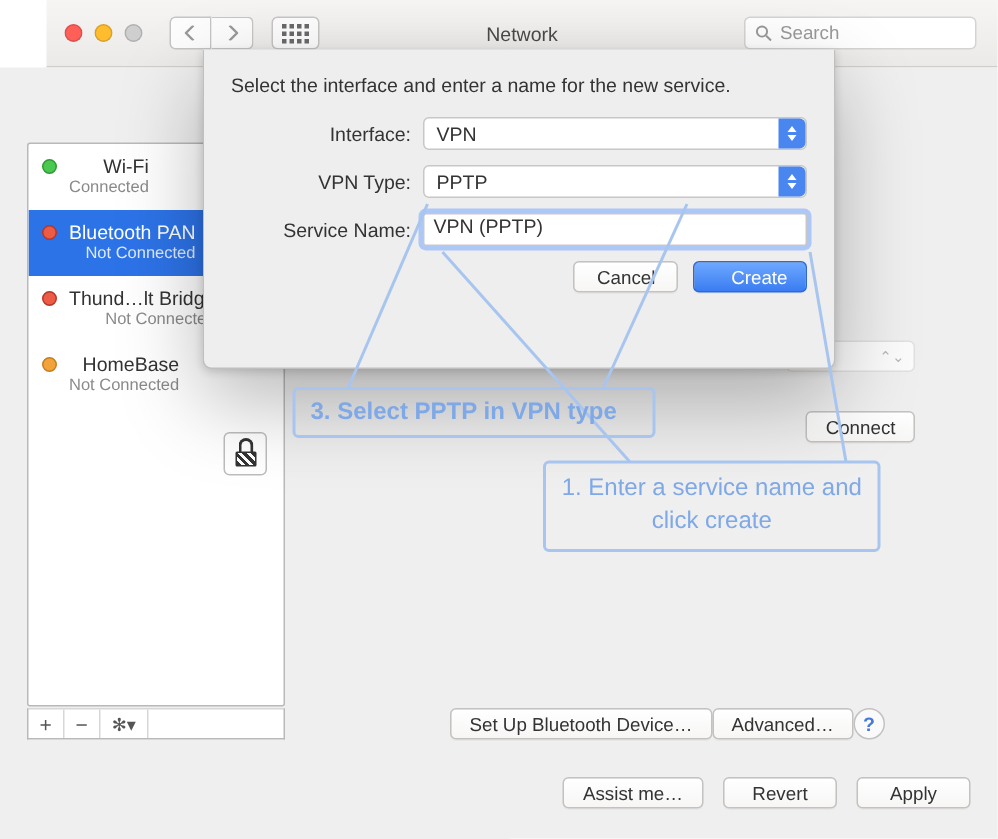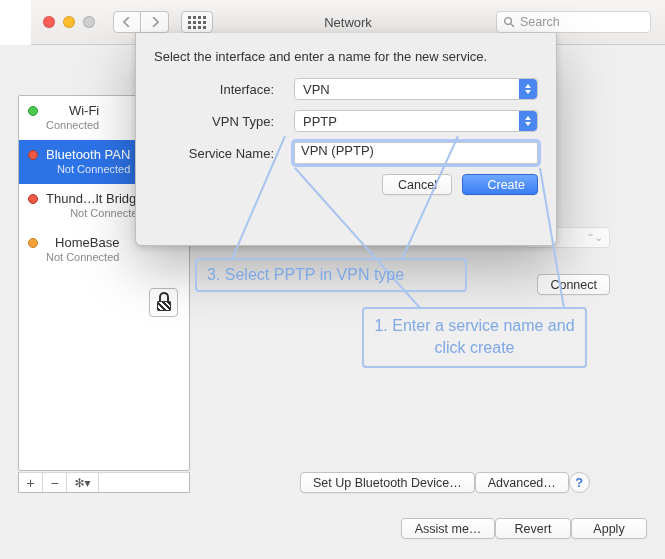--- a/index.html
+++ b/index.html
@@ -86,60 +86,60 @@
   
   .btn{
     height:21px;padding:0 12px;background:linear-gradient(#ffffff,#f7f6f5);border:1px solid #c4c2c0;
     border-radius:4px;font-size:12.5px;color:#333;display:inline-flex;align-items:center;justify-content:center;
     box-shadow:0 1px 0 rgba(0,0,0,0.03);
   }
   .btn.primary{background:linear-gradient(#6ea8ff,#3a7df2);border-color:#2f68d0;color:#fff;padding-left:24px;}
   .helpbtn{width:21px;height:21px;border:1px solid #c4c2c0;border-radius:50%;background:#fafafa;display:flex;align-items:center;justify-content:center;color:#4679d9;font-size:13px;font-weight:600;}
 
   .mainbtns{position:absolute;left:300px;bottom:66px;display:flex;gap:0;align-items:center;}
-  .bottombar{position:absolute;right:18px;bottom:20px;display:flex;gap:0;}
+  .bottombar{position:absolute;right:18px;bottom:20px;display:flex;gap:13px;}
   .connectbtn{position:absolute;right:55px;top:229px;}
 
   
   .statuspop{
     position:absolute;right:55px;top:182px;width:86px;height:21px;border:1px solid #e2e0de;border-radius:4px;
     background:#fbfbfb;display:flex;align-items:center;justify-content:flex-end;padding-right:6px;color:#b9b7b5;font-size:10px;
   }
 
   
   .sheet{
     position:absolute;left:135px;top:33px;width:422px;height:213px;background:#eeeeee;
     border:1px solid #c1bfbe;border-top:none;border-radius:0 0 6px 6px;
     box-shadow:0 22px 55px rgba(0,0,0,0.28), 0 2px 6px rgba(0,0,0,0.15);
     padding:16px 18px 14px 18px;
   }
   .sheet .prompt{font-size:13px;color:#333;margin-bottom:14px;}
   .sheetrow{display:flex;align-items:center;margin-bottom:10px;}
-  .sheetrow label{width:120px;text-align:right;margin-right:20px;font-size:13px;color:#333;}
+  .sheetrow label{width:120px;text-align:right;margin-right:8px;font-size:13px;color:#333;}
   .popup{
     flex:1;height:22px;background:#fff;border:1px solid #c9c7c6;border-radius:4px;
     display:flex;align-items:center;position:relative;padding:0 22px 0 8px;font-size:13px;
   }
   .popup .arrows{
     position:absolute;right:0;top:0;bottom:0;width:18px;background:#4a86f0;border-radius:0 4px 4px 0;
     display:flex;flex-direction:column;align-items:center;justify-content:center;
   }
   .popup .arrows::before{content:"";border-left:3.5px solid transparent;border-right:3.5px solid transparent;border-bottom:4px solid #fff;margin-bottom:2px;}
   .popup .arrows::after{content:"";border-left:3.5px solid transparent;border-right:3.5px solid transparent;border-top:4px solid #fff;}
   .textfield{
     flex:1;height:22px;background:#fff;border:1px solid #c9c7c6;border-radius:2px;
     padding:0 6px;display:flex;align-items:flex-start;font-size:13px;
     box-shadow:0 0 0 3px rgba(120,170,255,0.55);
   }
   .sheetbtns{display:flex;justify-content:flex-end;gap:10px;margin-top:8px;}
   .sheetbtns .btn{min-width:70px;}
 
   
   .anno{position:absolute;border:2px solid #a8c5f0;border-radius:4px;background:rgba(255,255,255,0.0);color:#7fa8e6;font-size:16px;padding:6px 10px;}
-  .anno1{left:195px;top:258px;width:272px;}
+  .anno1{left:195px;top:258px;width:242px;font-weight:bold;}
   .anno2{left:362px;top:307px;width:225px;text-align:center;line-height:1.4;}
   .annoline{position:absolute;overflow:visible;pointer-events:none;}
 </style>
 </head>
 <body>
 
 <div class="titlebar">
   <div class="traffic">
     <div class="dot red"></div>
     <div class="dot yellow"></div>

